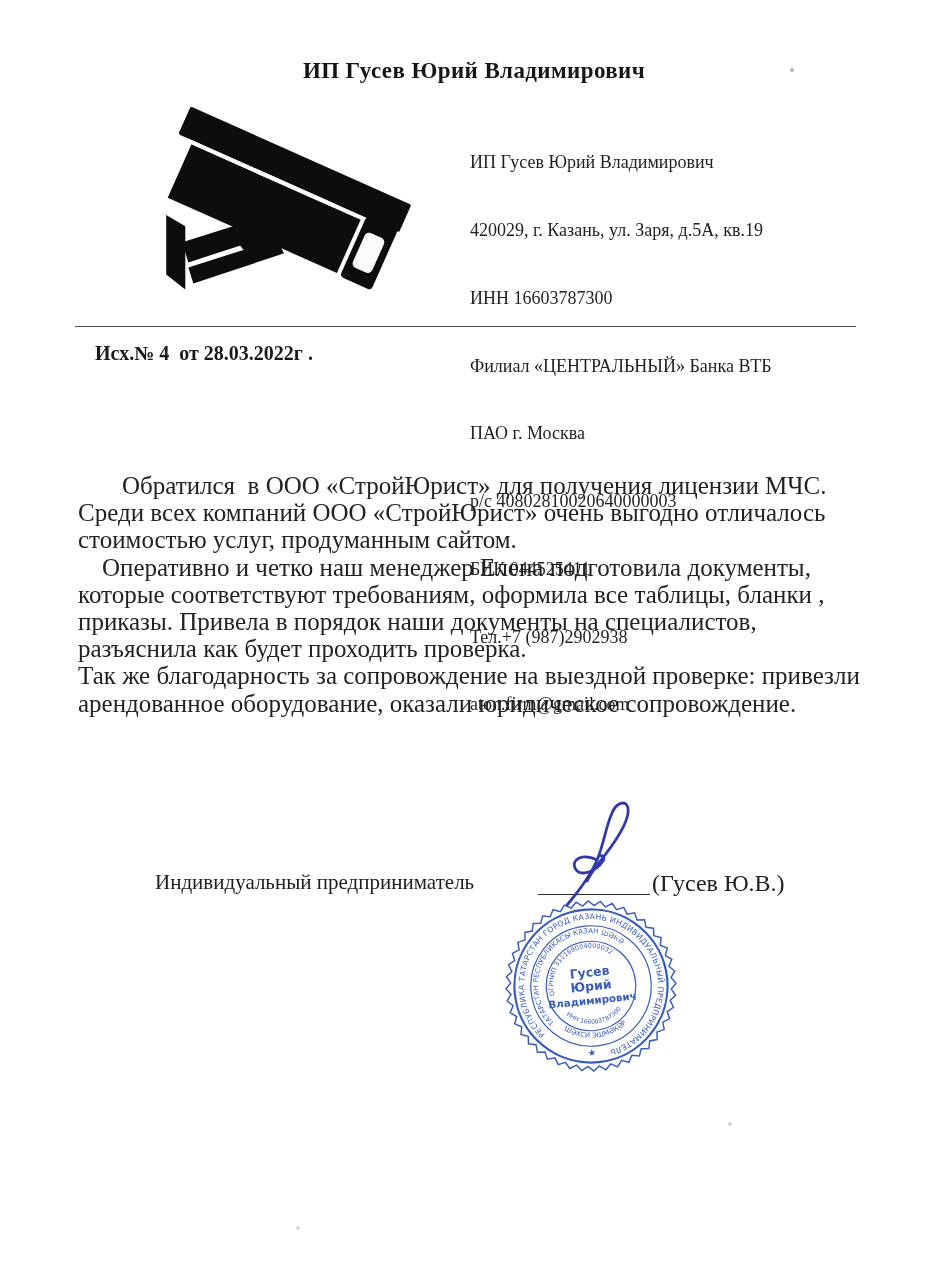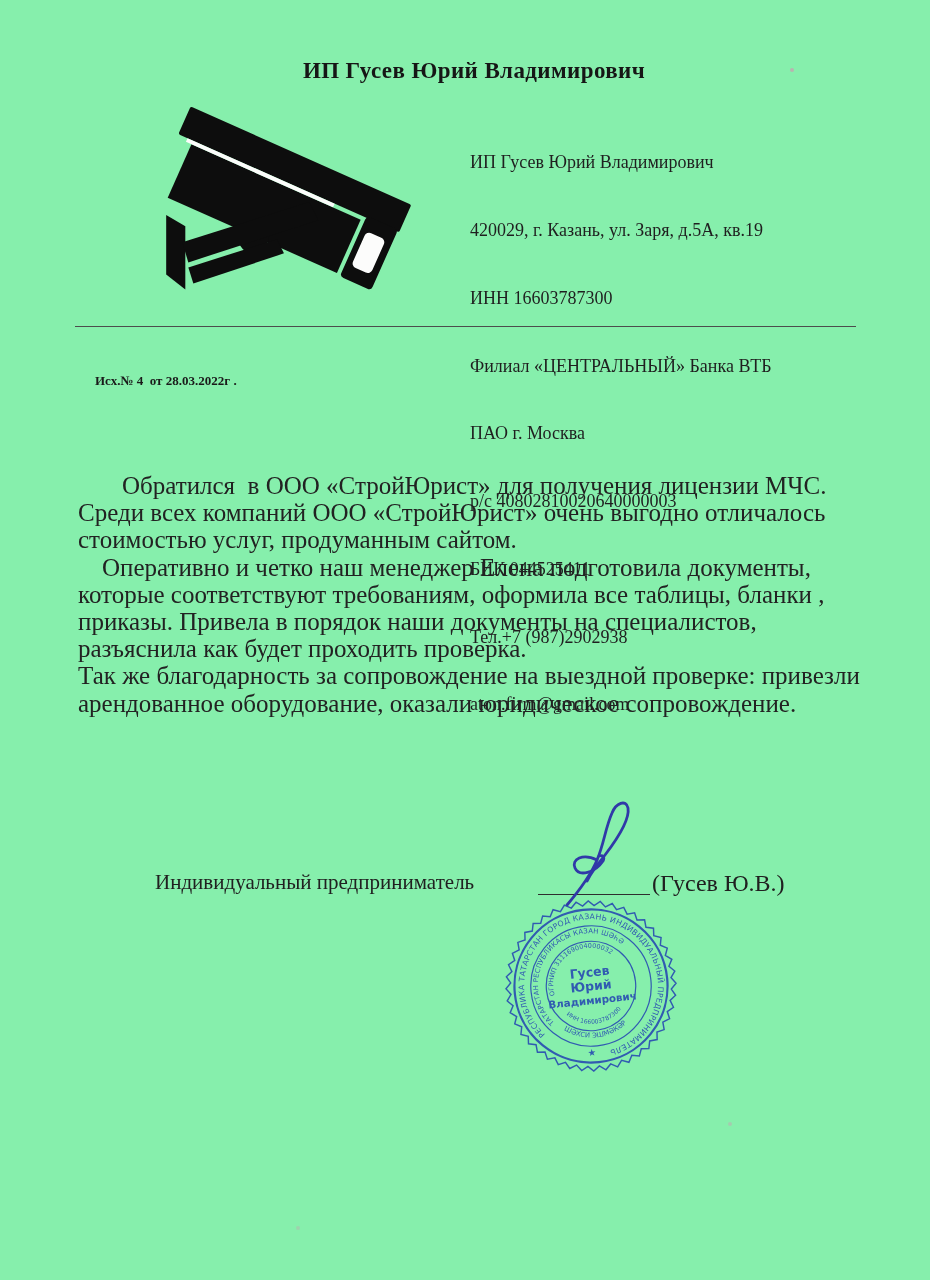--- a/index.html
+++ b/index.html
@@ -1,21 +1,21 @@
 <!DOCTYPE html>
 <html lang="ru"><head>
 <meta charset="utf-8">
 <style>
   html,body{margin:0;padding:0;}
   body{background:#e8e8e8;}
   .page{
     position:relative;
     width:930px;height:1280px;
     margin:0 auto;
-    background:#86efac;
+    background:#ffffff;
     overflow:hidden;
     font-family:"Liberation Serif","DejaVu Serif",serif;
     color:#1d1d1d;
   }
   .doc-title{
     position:absolute;top:58px;left:0;width:930px;
     padding-left:18px;box-sizing:border-box;
     text-align:center;
     font-size:23px;font-weight:bold;letter-spacing:.4px;
     color:#161616;
@@ -26,21 +26,21 @@
     position:absolute;left:470px;top:106px;width:400px;
     font-size:18px;line-height:22.6px;color:#1f1f1f;
     white-space:pre-wrap;
   }
   .rule{
     position:absolute;left:75px;top:326px;width:781px;height:0;
     border-bottom:1.6px solid #4c4c4c;
   }
   .ref-line{
     position:absolute;left:95px;top:342px;
-    font-size:13px;font-weight:bold;color:#1a1a1a;white-space:pre-wrap;margin-top:31px;
+    font-size:20px;font-weight:bold;color:#1a1a1a;white-space:pre-wrap;
   }
   .body-text{
     position:absolute;left:78px;top:472px;width:795px;
     font-size:25px;line-height:27.2px;color:#222;
   }
   .body-text p{margin:0;white-space:pre-wrap;}
   .indent-lg{text-indent:44px;}
   .indent-sm{text-indent:24px;}
   .sig-label{position:absolute;left:155px;top:870px;font-size:21px;color:#202020;}
   .sig-line{position:absolute;left:538px;top:879px;width:112px;height:15px;

